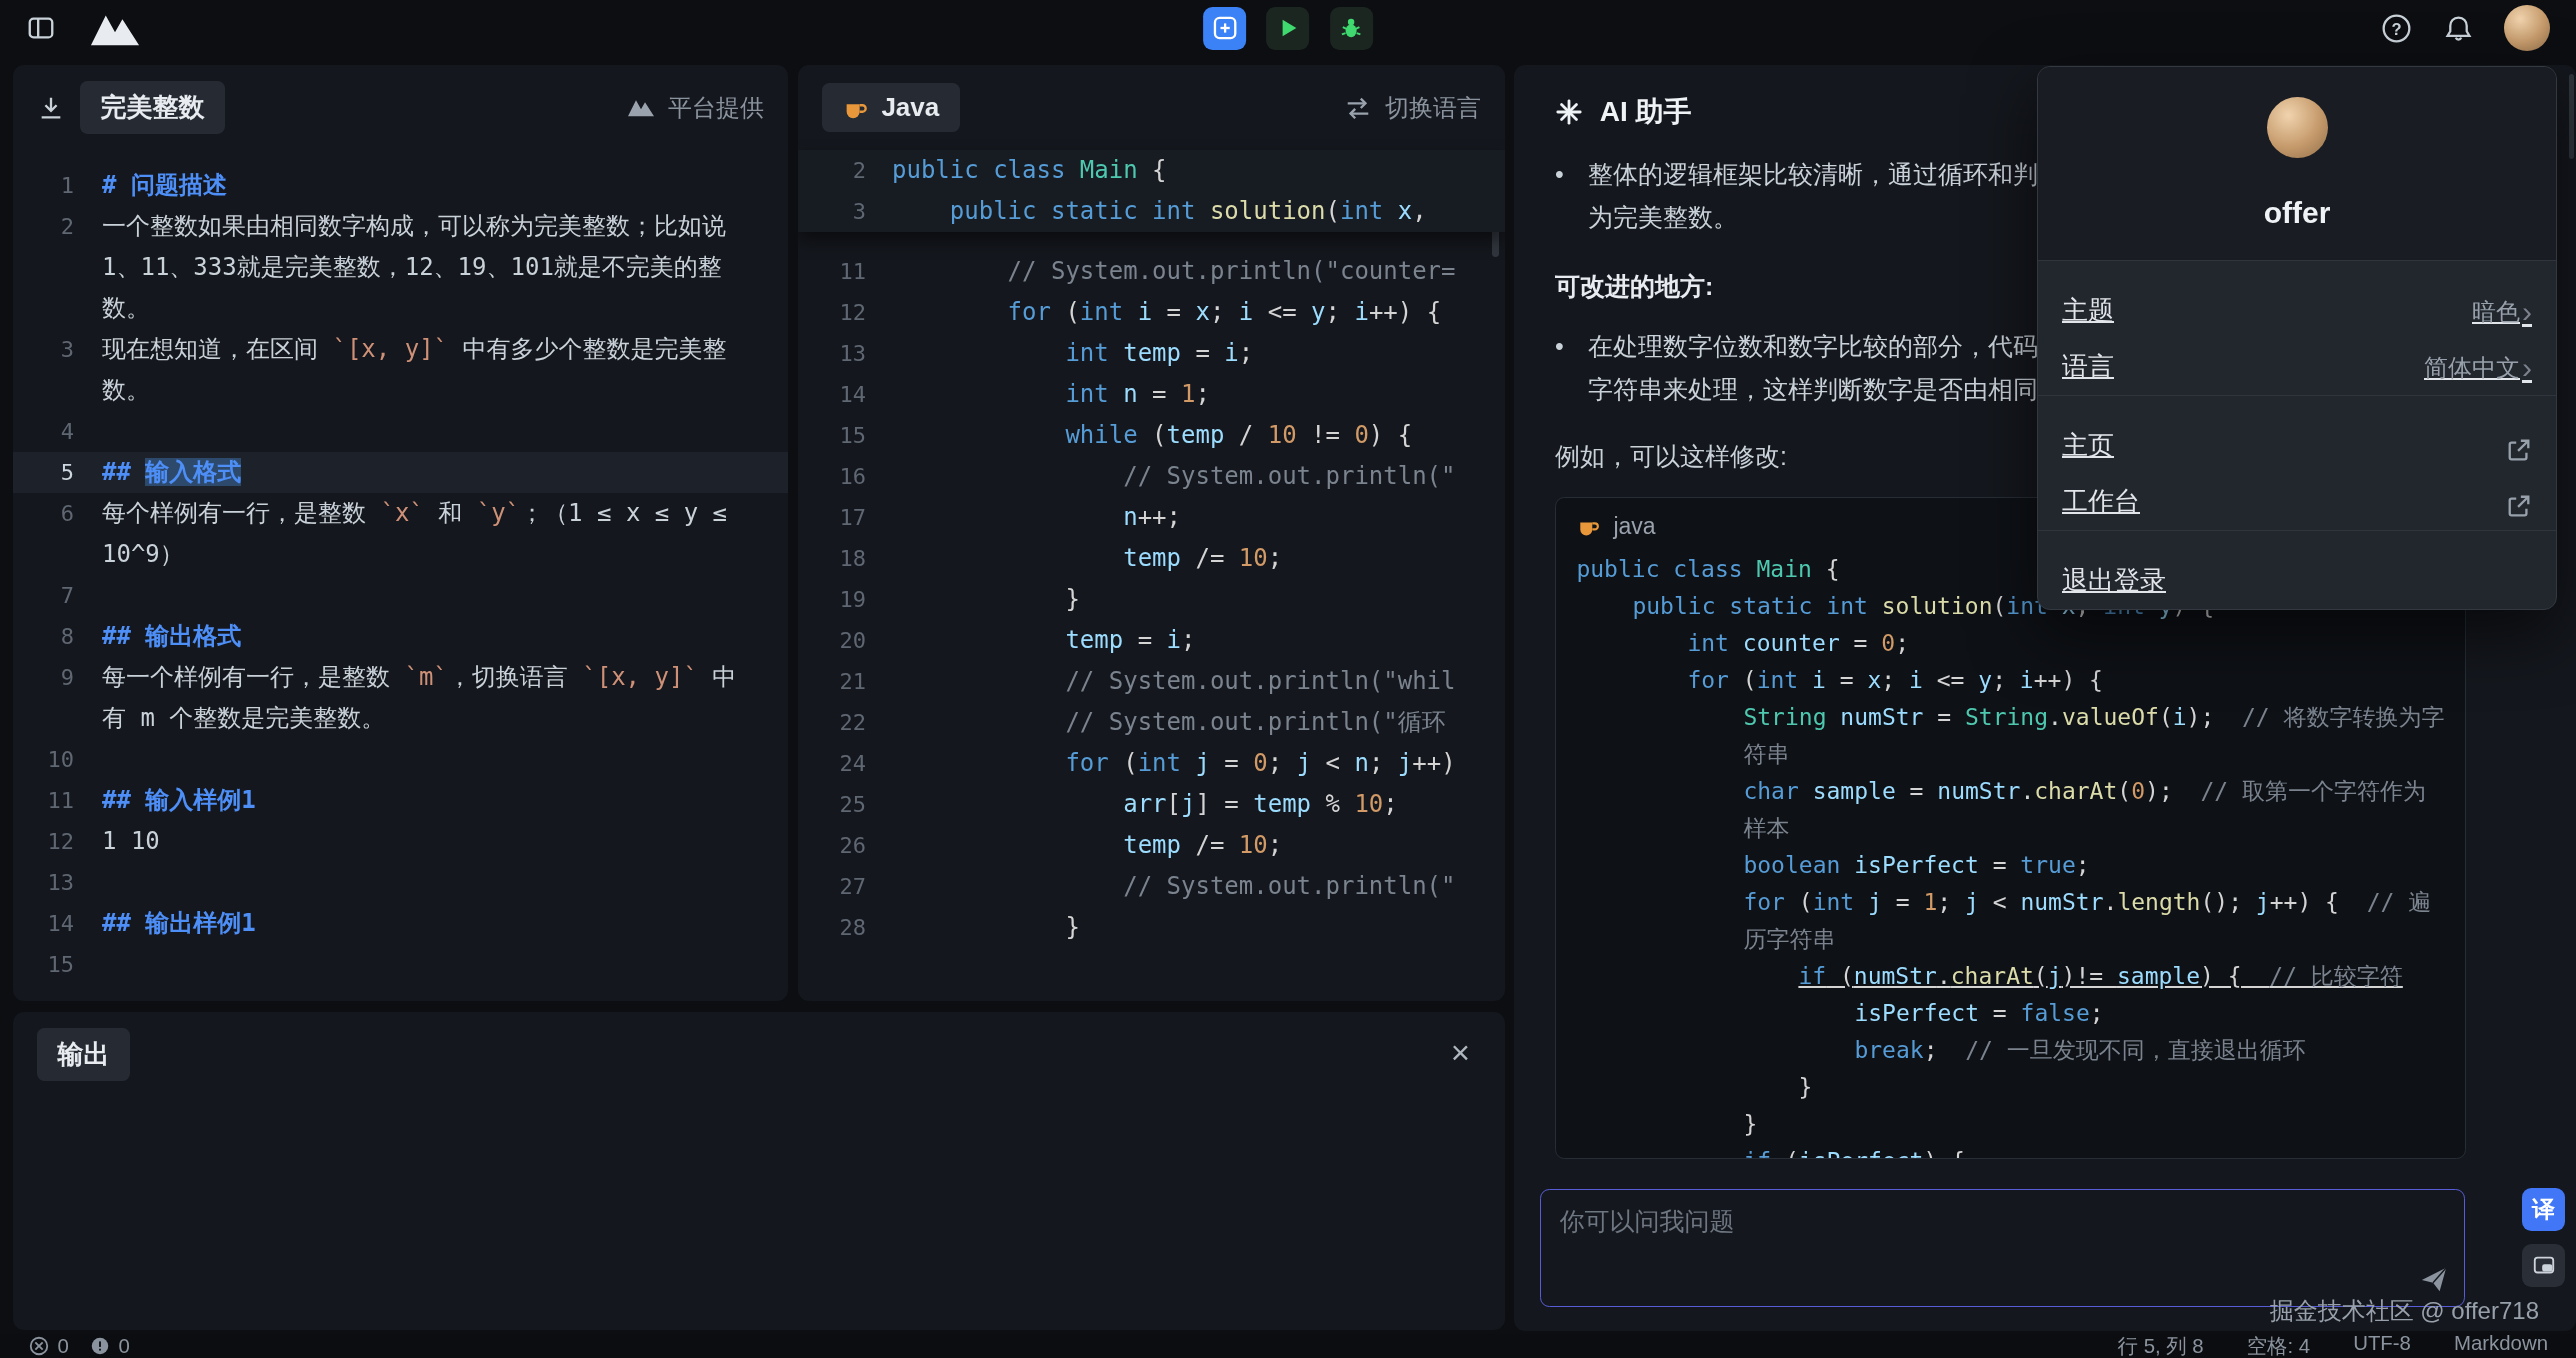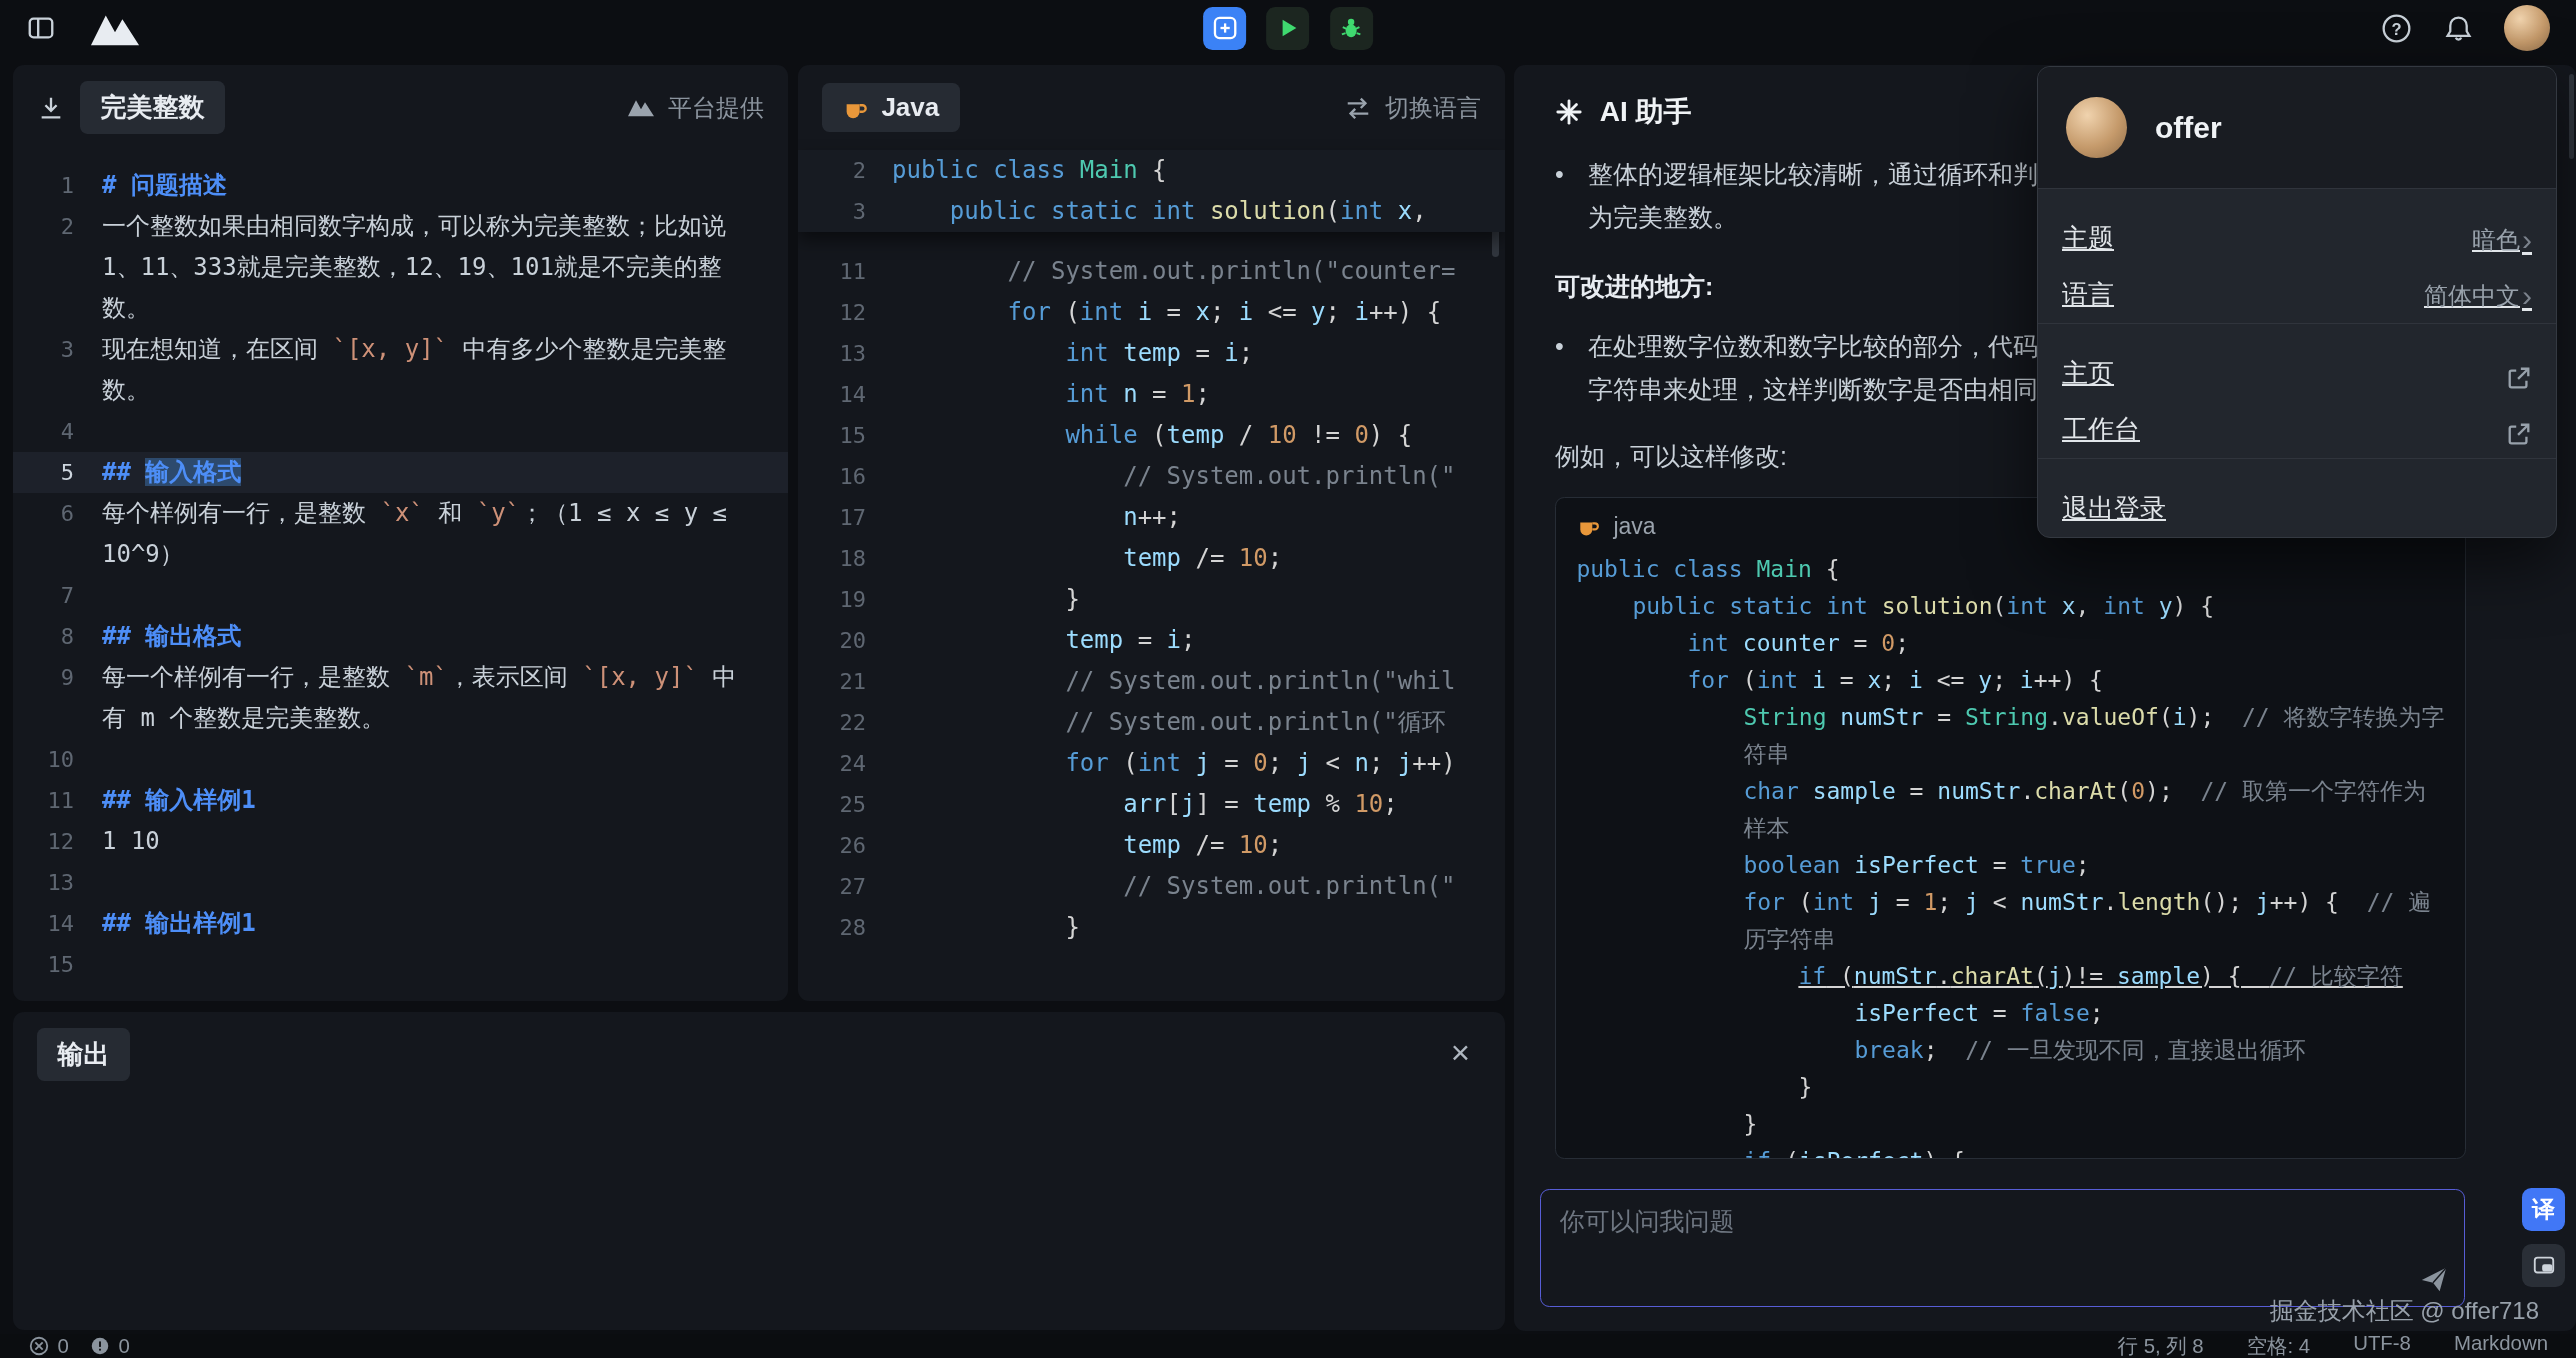--- a/index.html
+++ b/index.html
@@ -75,21 +75,21 @@
   .ai-code{padding:3.7px 20.4px 18.5px;font-family:"DejaVu Sans Mono",monospace;font-size:23px;line-height:37px;color:#d4d4d4;}
   .ai-cline{white-space:pre-wrap;word-break:break-word;}
   .ai-input{position:absolute;left:26px;bottom:24px;width:925px;height:118px;border:1.9px solid #575dd6;border-radius:9.3px;background:#14171d;padding:15px 18.5px;}
   .ai-input textarea{width:92%;height:74px;background:transparent;border:none;outline:none;resize:none;color:#c9d1d9;font-family:inherit;font-size:25px;}
   .ai-input textarea::placeholder{color:#6e7681;}
   .send{position:absolute;right:15px;bottom:9.3px;cursor:pointer;}
   .ai-footer{position:absolute;right:37px;bottom:3.7px;color:#98a1ab;font-size:24px;}
 
   
   .user-menu{position:absolute;left:2037px;top:66px;width:520px;background:#22262d;border:0.9px solid #343941;border-radius:13px;box-shadow:0 24px 65px rgba(0,0,0,0.6);z-index:50;overflow:hidden;}
-  .um-head{display:flex;align-items:center;gap:28px;padding:30px 28px;background:#191c22;border-bottom:0.9px solid #30343c;}
+  .um-head{display:flex;align-items:center;gap:38px;padding:30px 28px;background:#191c22;border-bottom:0.9px solid #30343c;flex-direction:column;}
   .um-avatar{width:61px;height:61px;border-radius:50%;background:radial-gradient(circle at 35% 30%,#f0d3ae,#c59a6b 55%,#8f6d49);}
   .um-name{font-size:30px;font-weight:bold;color:#f0f3f6;}
   .um-sec{padding:11px 0;}
   .um-sec + .um-sec{border-top:0.9px solid #30343c;}
   .um-row{display:flex;align-items:flex-end;height:56px;padding:0 24px;font-size:26px;color:#e2e6ea;cursor:pointer;text-decoration:underline;}
   .um-val{margin-left:auto;color:#98a1ab;font-size:24px;display:flex;align-items:center;gap:2px;}
   .um-chev{color:#7b828c;font-size:30px;line-height:1;}
 
   
   .statusbar{position:absolute;left:0;top:1334px;width:100%;height:24px;display:flex;align-items:center;padding:0 28px;color:#8b949e;font-size:20.4px;background:#0b0d10;}
@@ -210,21 +210,21 @@
       <div class="prow">
         <div class="ln">7</div>
         <div class="pc"></div>
       </div>
       <div class="prow">
         <div class="ln">8</div>
         <div class="pc"><span class="t-he">## 输出格式</span></div>
       </div>
       <div class="prow">
         <div class="ln">9</div>
-        <div class="pc"><span class="t-tx">每一个样例有一行，是整数 </span><span class="t-cd">`m`</span><span class="t-tx">，表示区间 </span><span class="t-cd">`[x, y]`</span><span class="t-tx"> 中有 m 个整数是完美整数。</span></div>
+        <div class="pc"><span class="t-tx">每一个样例有一行，是整数 </span><span class="t-cd">`m`</span><span class="t-tx">，切换语言 </span><span class="t-cd">`[x, y]`</span><span class="t-tx"> 中有 m 个整数是完美整数。</span></div>
       </div>
       <div class="prow">
         <div class="ln">10</div>
         <div class="pc"></div>
       </div>
       <div class="prow">
         <div class="ln">11</div>
         <div class="pc"><span class="t-he">## 输入样例1</span></div>
       </div>
       <div class="prow">

